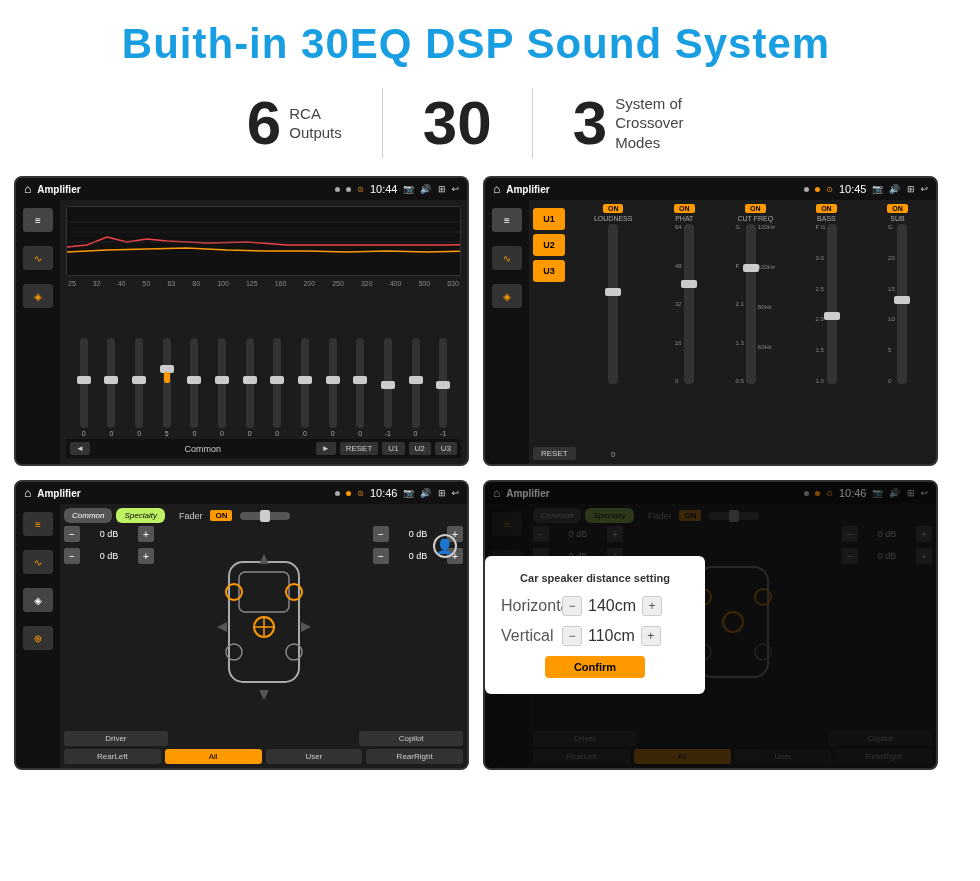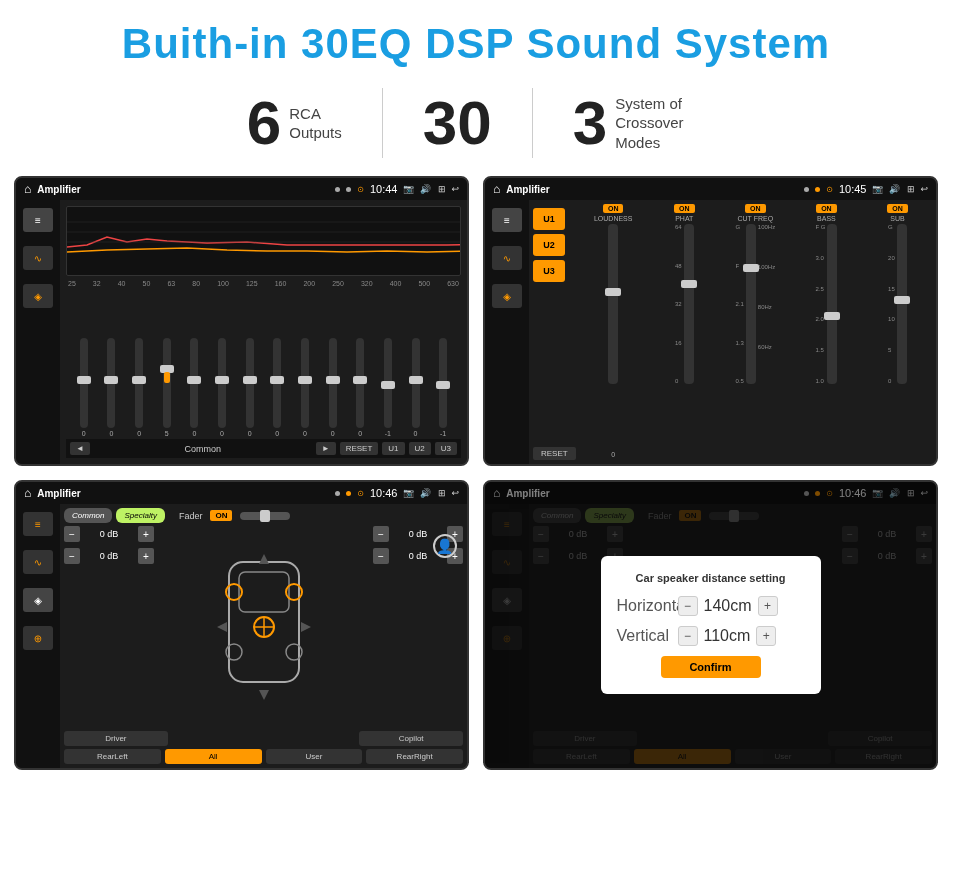--- a/index.html
+++ b/index.html
@@ -454,21 +454,21 @@
       color: #000;
     }
 
     
     .dialog-overlay {
       position: absolute;
       top: 0; left: 0; right: 0; bottom: 0;
       background: rgba(0,0,0,0.5);
       display: flex;
       align-items: center;
-      justify-content: center;
+      justify-content: flex-start;
       z-index: 10;
     }
     .dialog-box {
       background: #fff;
       border-radius: 6px;
       padding: 16px;
       width: 220px;
     }
     .dialog-title {
       font-size: 11px;

